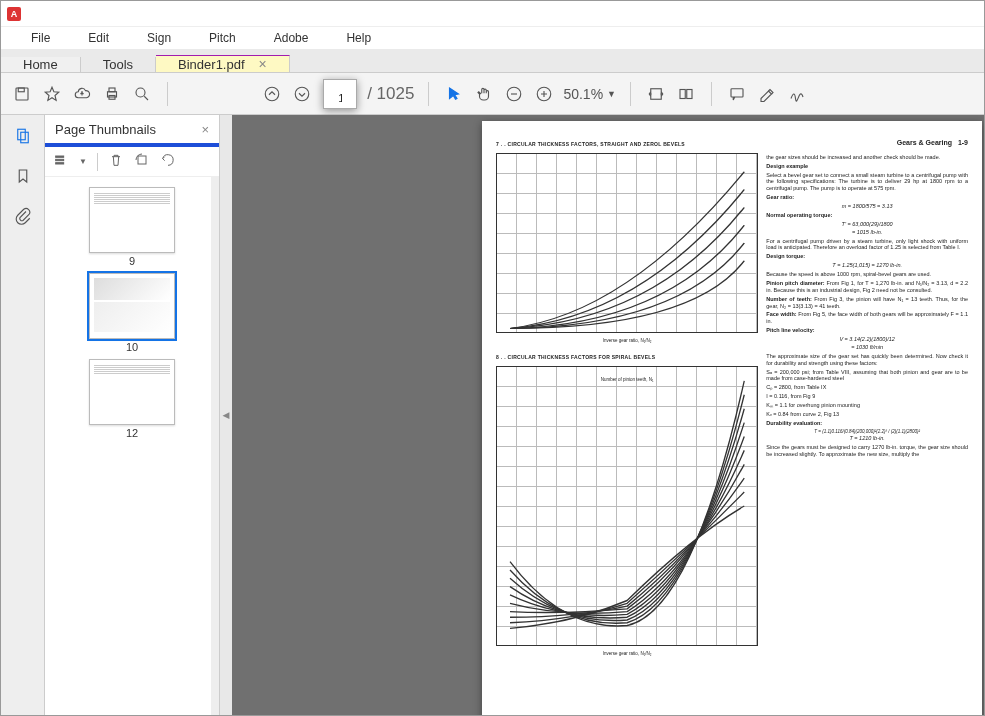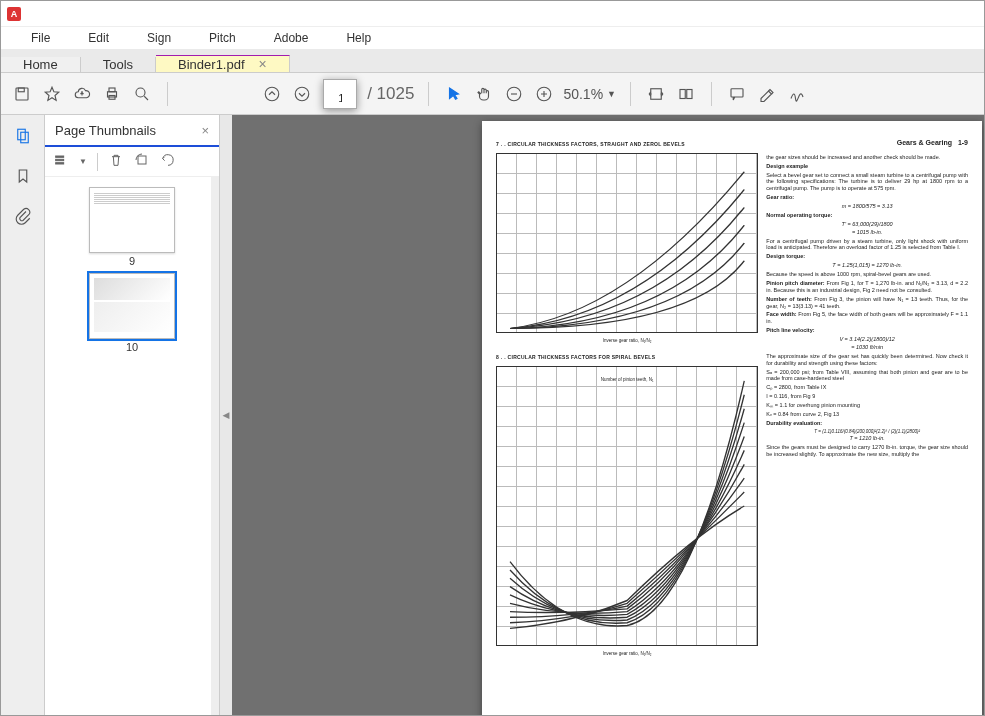--- a/index.html
+++ b/index.html
@@ -19,21 +19,21 @@
 .toolbar .ico svg{width:18px;height:18px;stroke:#555;fill:none;stroke-width:1.5}
 .toolbar input.page{width:34px;height:20px;text-align:center;border:1px solid #aaa;font-size:11px}
 .toolbar .zoomv{display:flex;align-items:center;gap:4px}
 .body{flex:1;display:flex;overflow:hidden}
 .leftrail{width:44px;background:#eee;border-right:1px solid #ccc;display:flex;flex-direction:column;align-items:center;padding-top:10px;gap:18px}
 .leftrail .ritem{width:22px;height:22px;cursor:pointer;display:flex;align-items:center;justify-content:center}
 .leftrail .ritem.active{color:#1473e6}
 .leftrail svg{width:18px;height:18px;stroke:#555;fill:none;stroke-width:1.5}
 .leftrail .ritem.active svg{stroke:#1473e6}
 .thumbpanel{width:175px;background:#fff;border-right:1px solid #ccc;display:flex;flex-direction:column}
-.thumbpanel .hdr{height:32px;display:flex;align-items:center;padding:0 10px;font-size:13px;color:#333;justify-content:space-between;border-bottom:2px solid #1d4ed8}
+.thumbpanel .hdr{height:32px;display:flex;align-items:center;padding:0 10px;font-size:13px;color:#333;justify-content:space-between;border-bottom:4px solid #1d4ed8}
 .thumbpanel .tbar{height:30px;display:flex;align-items:center;padding:0 8px;gap:10px;color:#666;border-bottom:1px solid #eee}
 .thumbpanel .tbar svg{width:16px;height:16px;stroke:#666;fill:none;stroke-width:1.5}
 .thumbpanel .tsep{width:1px;height:18px;background:#ccc}
 .thumbs{flex:1;overflow:auto;padding:10px;display:flex;flex-direction:column;align-items:center;gap:6px}
 .thumb{display:flex;flex-direction:column;align-items:center;gap:2px}
 .thumb .pg{width:86px;height:66px;background:#fff;border:1px solid #bbb;box-shadow:0 1px 2px rgba(0,0,0,.15);cursor:pointer;padding:4px;font-size:3px;color:#999;overflow:hidden}
 .thumb.sel .pg{outline:2px solid #1473e6}
 .thumb .lbl{font-size:11px;color:#333}
 .thumb .pg .ln{height:1px;background:#ccc;margin:1px 0}
 .dragbar{width:12px;background:#e8e8e8;display:flex;align-items:center;justify-content:center;cursor:ew-resize}
@@ -243,20 +243,30 @@
               <div class="ln"></div>
             </div>
         <div class="lbl">9</div>
       </div>
       <div class="thumb sel">
         <div class="pg">
               <div style="height:22px;background:linear-gradient(135deg,#ddd,#fff)"></div>
               <div style="height:30px;background:linear-gradient(135deg,#eee,#fff);margin-top:2px"></div>
             </div>
         <div class="lbl">10</div>
+      </div>
+      <div class="thumb">
+        <div class="pg">
+              <div class="ln"></div>
+              <div class="ln"></div>
+              <div class="ln"></div>
+              <div class="ln"></div>
+              <div class="ln"></div>
+            </div>
+        <div class="lbl">12</div>
       </div>
     </div>
     <div class="thscroll"></div>
     </div>
   </div>
 
   <div class="dragbar">
       <span class="arr">◀</span>
     </div>
 

